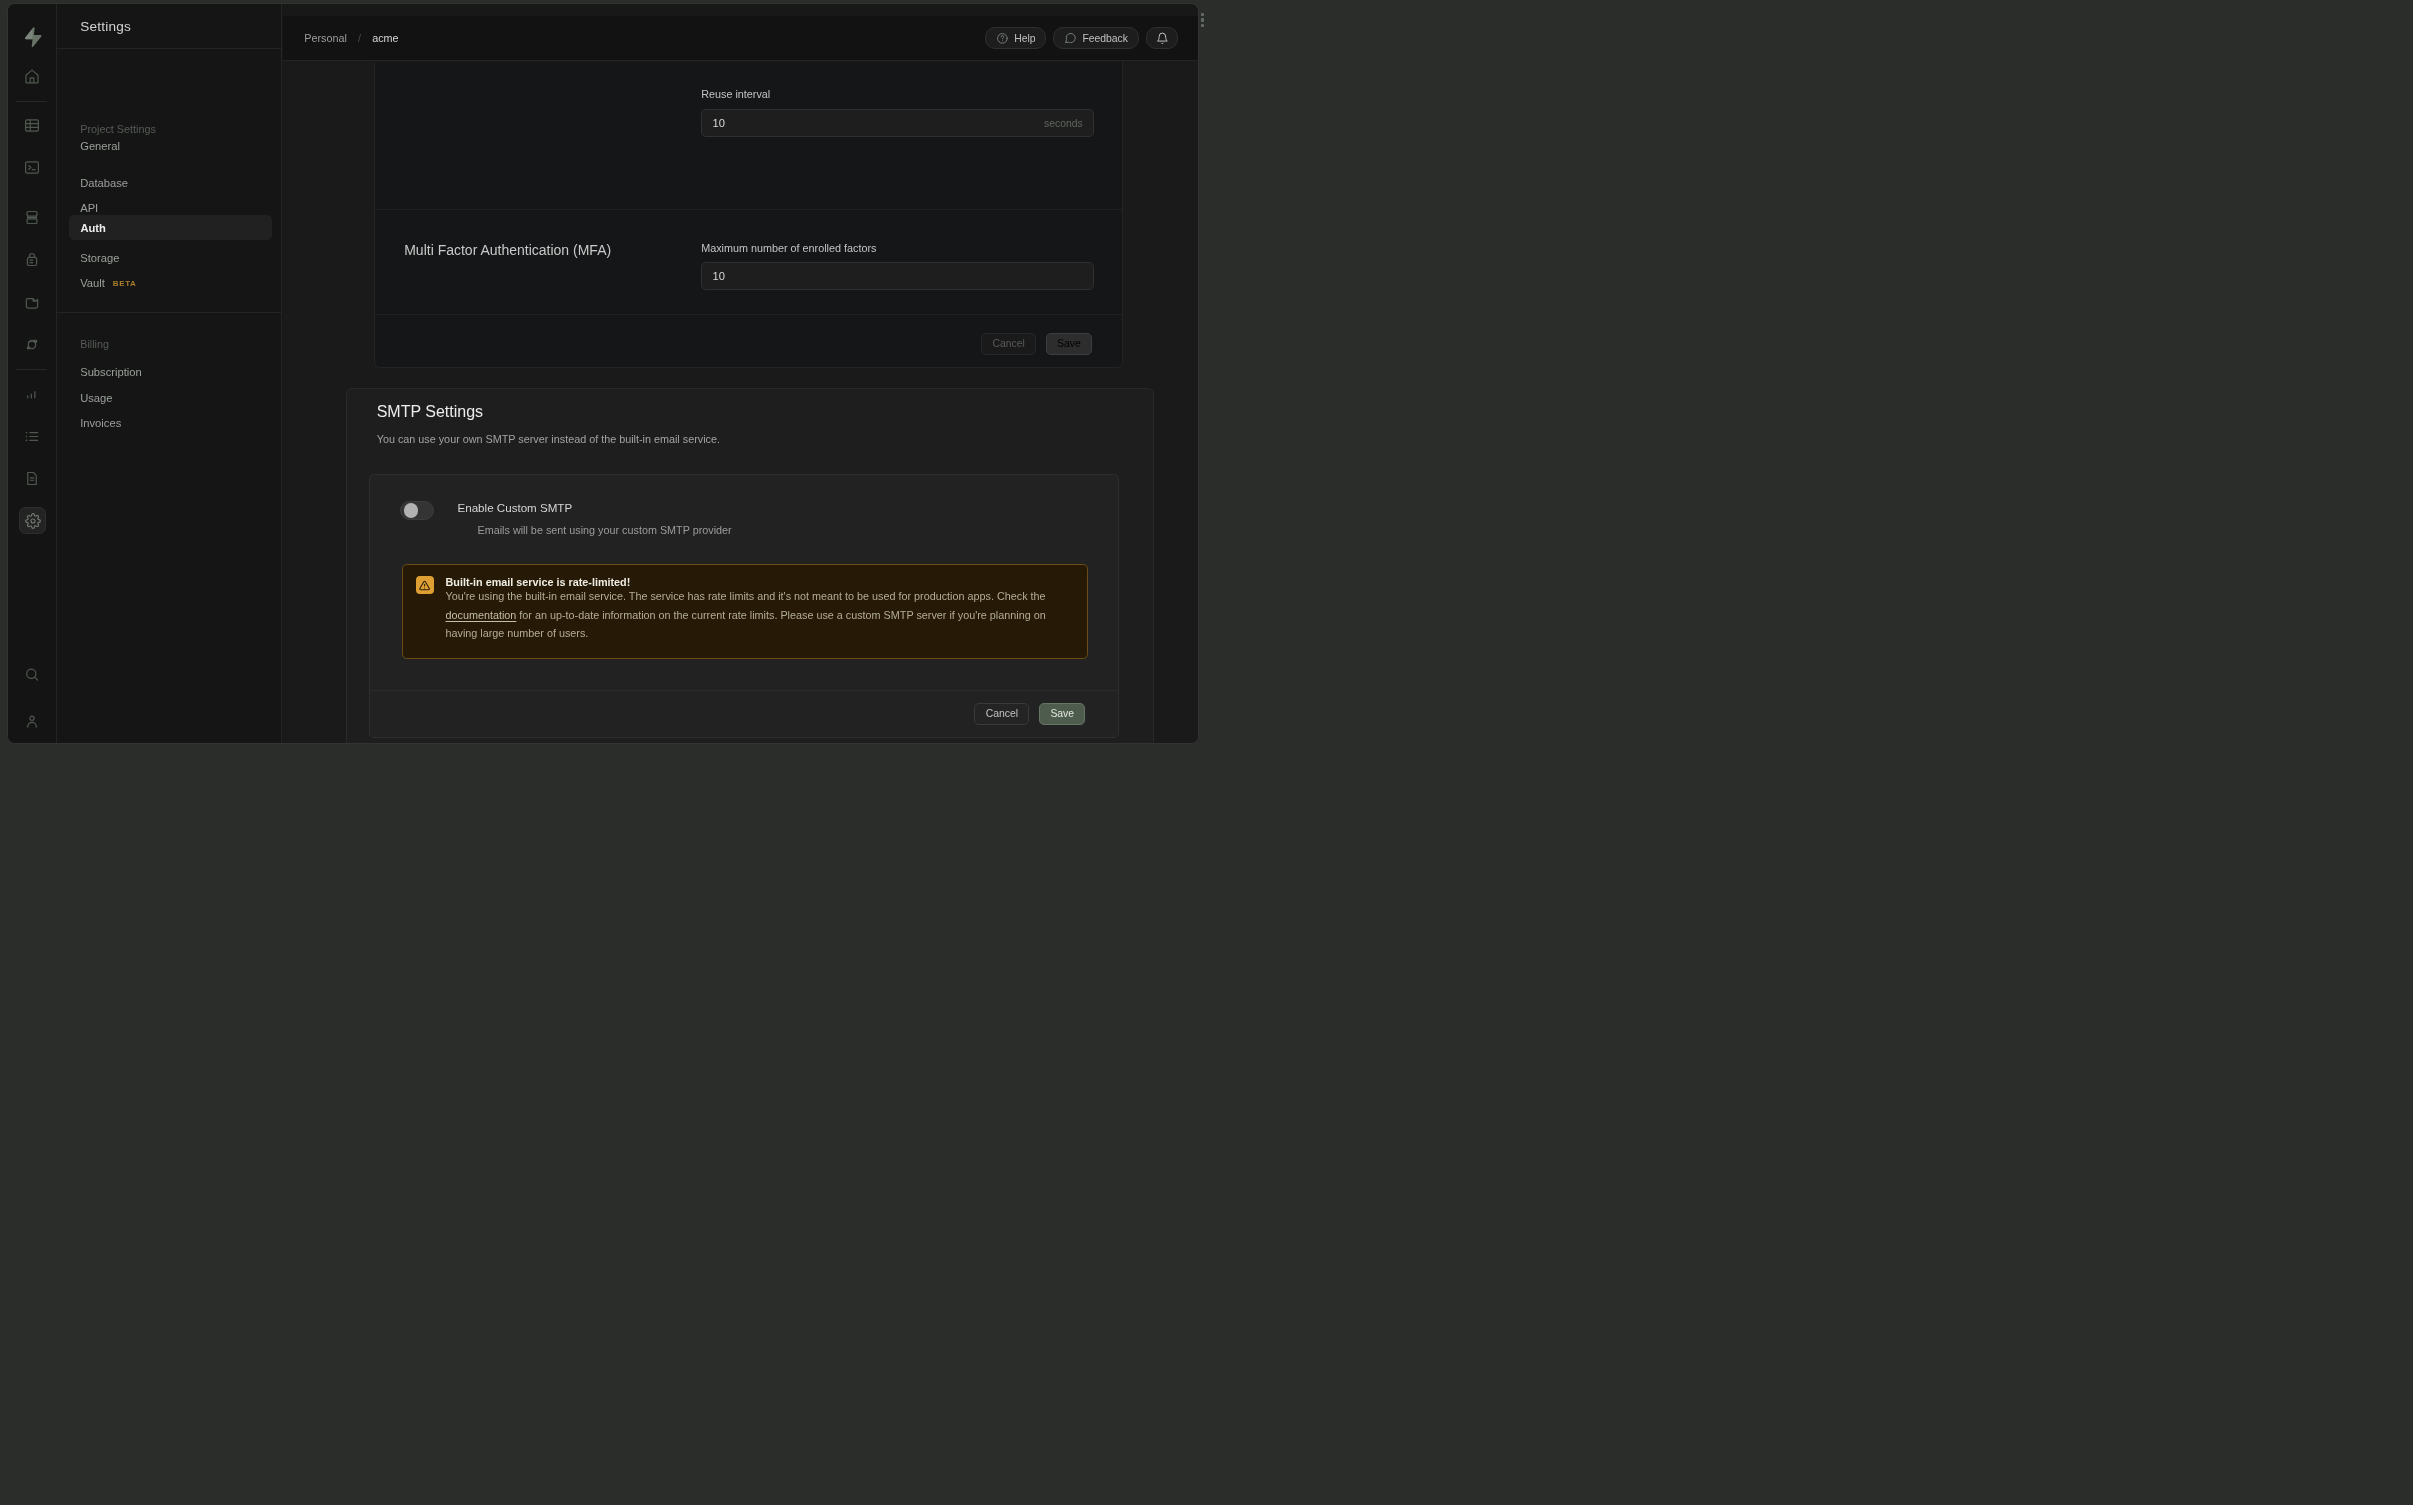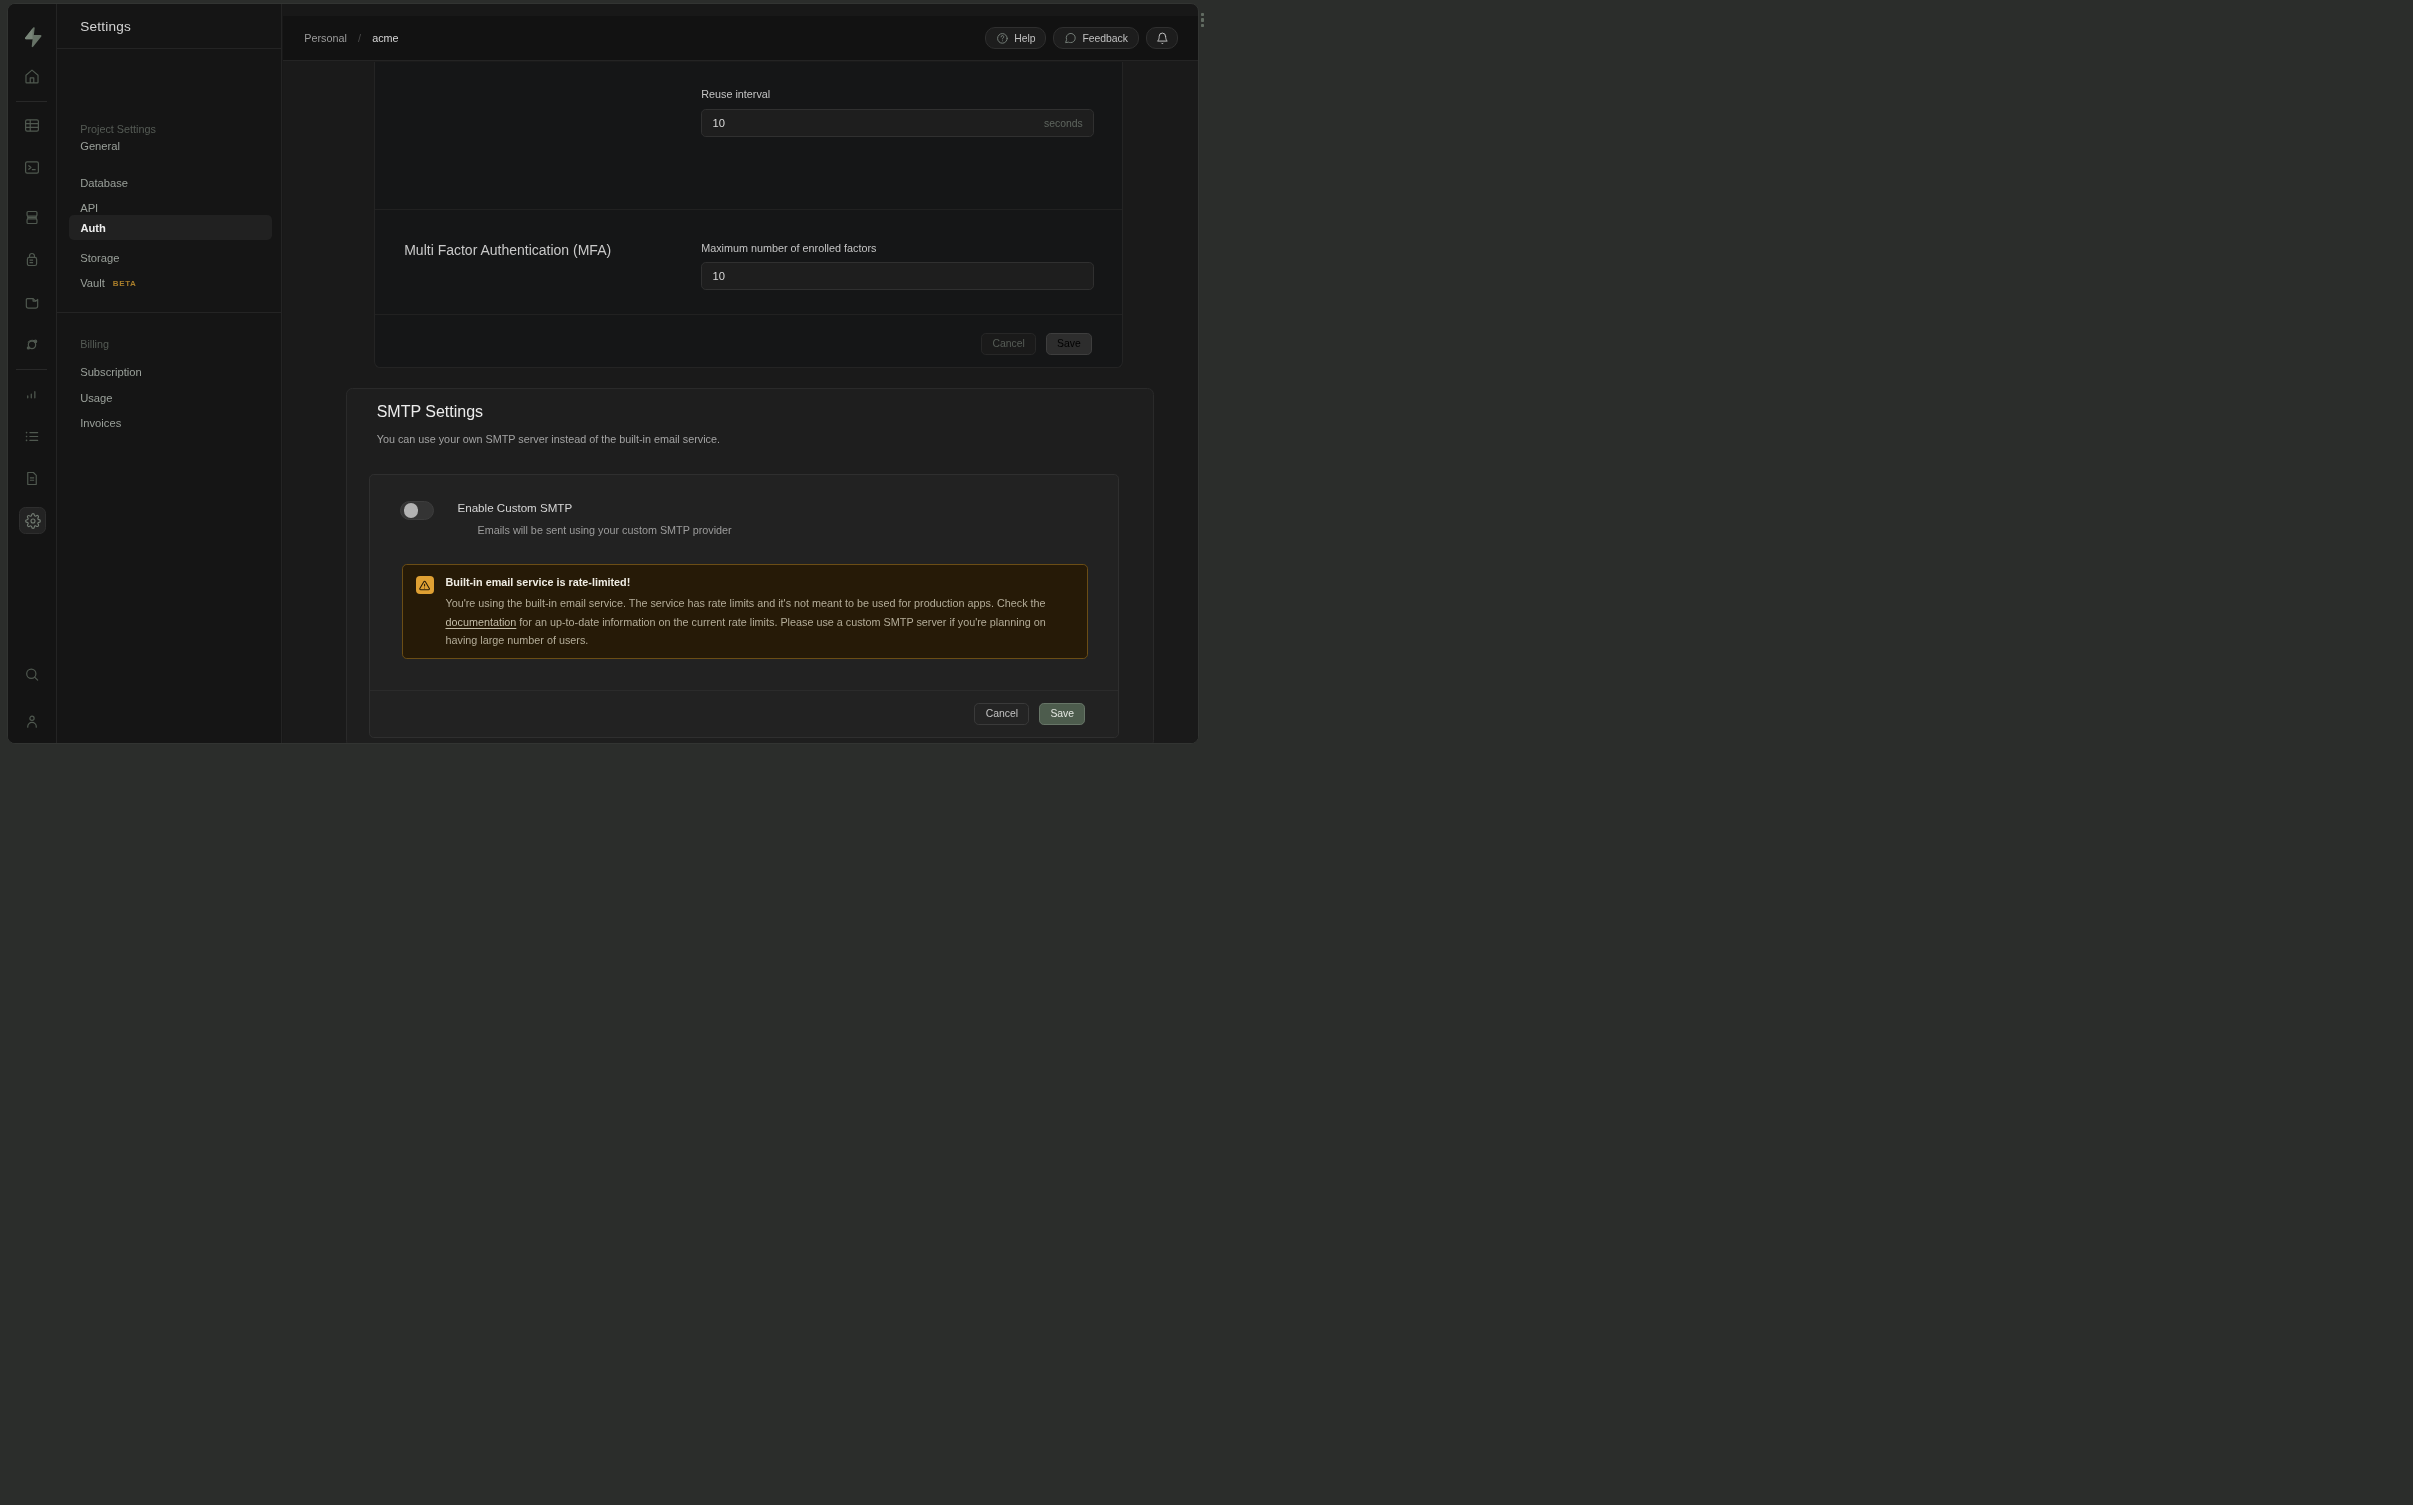--- a/index.html
+++ b/index.html
@@ -109,21 +109,21 @@
   #toggle-desc  { position:absolute; left:87px; top:49px; font-size:10.8px; color:#9c9c9c;padding-left:20px; }
   #rate-alert {
     position:absolute; left:32px; top:89px; width:686px; height:95px;
     background:#261a07; border:0.8px solid #6b4d15; border-radius:4.8px;
   }
   #alert-icon {
     position:absolute; left:12.8px; top:11.2px; width:17.6px; height:17.6px; border-radius:4px;
     background:#dfa033; display:flex; align-items:center; justify-content:center;
   }
   #alert-title { position:absolute; left:42px; top:10.4px; font-size:10.8px; font-weight:700; color:#f0ede4; }
-  #alert-body  { position:absolute; left:42px; top:29px; width:627px; font-size:10.8px; line-height:18.4px; color:#b3ac98; }
+  #alert-body  { position:absolute; left:42px; top:22px; width:627px; font-size:10.8px; line-height:18.4px; color:#b3ac98; }
   #alert-body .doc-link { color:#c4bda8; text-decoration:underline; text-underline-offset:2.4px; cursor:pointer; }
   
   .frame-dot { position:absolute; left:1201px; width:3.2px; height:3.2px; border-radius:0.8px; background:#6f7a6f; opacity:.8; }
 </style>
 </head>
 <body>
 
 <div id="app">
 
   <nav id="rail">

